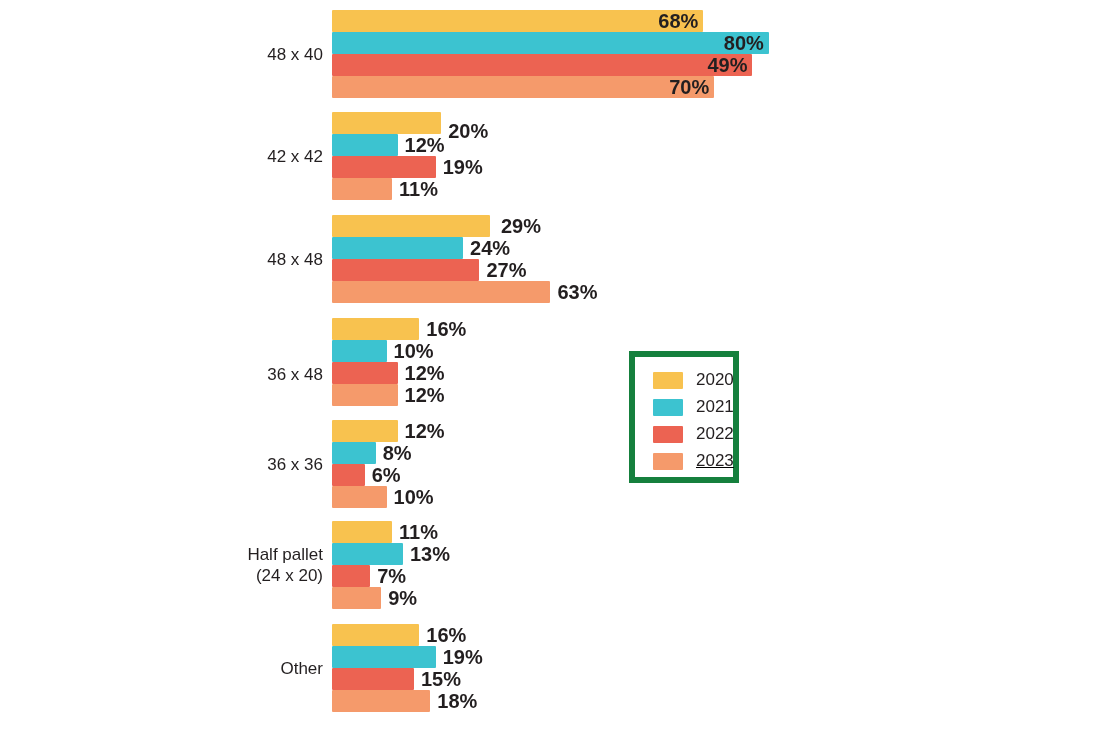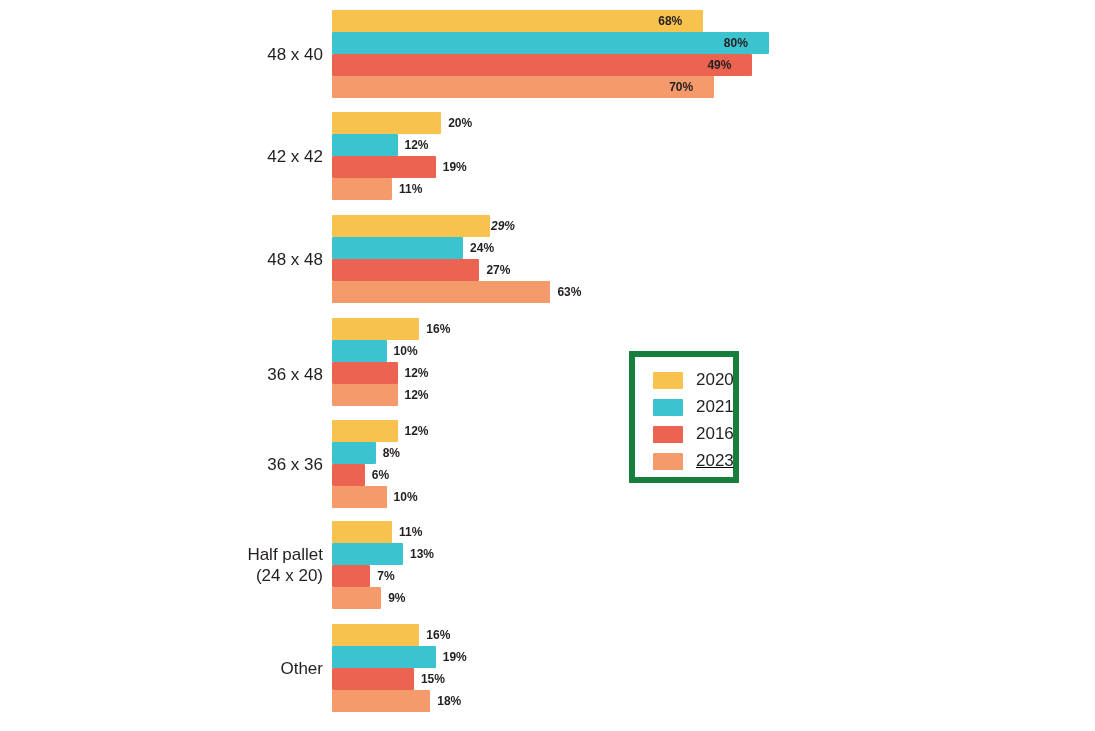--- a/index.html
+++ b/index.html
@@ -40,21 +40,21 @@
   }
   .bar{
     position:absolute;
     left:0;top:0;
     height:22px;
     border-radius:1px;
   }
   .bar-value{
     position:absolute;
     top:2px;
-    font-size:12px;
+    font-size:20px;
     font-weight:bold;
     color:#231f20;
     white-space:nowrap;
     line-height:18px;
   }
   .bar-value.inside{ color:#231f20; }
   #legend{
     position:absolute;
     left:629px;
     top:351px;
@@ -108,42 +108,42 @@
             <div class="bar" style="width: 382.2px; background: rgb(245, 154, 107);"></div>
             <div class="bar-value inside" style="left: 337.2px;">70%</div>
           </div>
         </div>
       </div>
       <div class="group" style="top: 112px; height: 88px;">
         <div class="cat-label" style="top: 33.5px;">42 x 42</div>
         <div class="bars">
           <div class="barrow">
             <div class="bar" style="width: 109.2px; background: rgb(248, 194, 79);"></div>
-            <div class="bar-value" style="left: 116.2px;">20%</div>
+            <div class="bar-value" style="left: 116.2px; margin-top: 8px;">20%</div>
           </div>
           <div class="barrow">
             <div class="bar" style="width: 65.52px; background: rgb(60, 195, 208);"></div>
             <div class="bar-value" style="left: 72.52px;">12%</div>
           </div>
           <div class="barrow">
             <div class="bar" style="width: 103.74px; background: rgb(236, 99, 82);"></div>
             <div class="bar-value" style="left: 110.74px;">19%</div>
           </div>
           <div class="barrow">
             <div class="bar" style="width: 60.06px; background: rgb(245, 154, 107);"></div>
             <div class="bar-value" style="left: 67.06px;">11%</div>
           </div>
         </div>
       </div>
       <div class="group" style="top: 215px; height: 88px;">
         <div class="cat-label" style="top: 33.5px;">48 x 48</div>
         <div class="bars">
           <div class="barrow">
             <div class="bar" style="width: 158.34px; background: rgb(248, 194, 79);"></div>
-            <div class="bar-value" style="left: 159px; font-style: italic;">29%</div>
+            <div class="bar-value" style="left: 169px;">29%</div>
           </div>
           <div class="barrow">
             <div class="bar" style="width: 131.04px; background: rgb(60, 195, 208);"></div>
             <div class="bar-value" style="left: 138.04px;">24%</div>
           </div>
           <div class="barrow">
             <div class="bar" style="width: 147.42px; background: rgb(236, 99, 82);"></div>
             <div class="bar-value" style="left: 154.42px;">27%</div>
           </div>
           <div class="barrow">
@@ -243,21 +243,21 @@
       <div class="legend-item" style="top: 13px;">
         <span class="legend-swatch" style="background: rgb(248, 194, 79);"></span>
         <span class="legend-text">2020</span>
       </div>
       <div class="legend-item" style="top: 40px;">
         <span class="legend-swatch" style="background: rgb(60, 195, 208);"></span>
         <span class="legend-text">2021</span>
       </div>
       <div class="legend-item" style="top: 67px;">
         <span class="legend-swatch" style="background: rgb(236, 99, 82);"></span>
-        <span class="legend-text">2016</span>
+        <span class="legend-text">2022</span>
       </div>
       <div class="legend-item" style="top: 94px; text-decoration: underline;">
         <span class="legend-swatch" style="background: rgb(245, 154, 107);"></span>
         <span class="legend-text">2023</span>
       </div>
     </div>
 
 </div>
 
 </body></html>

